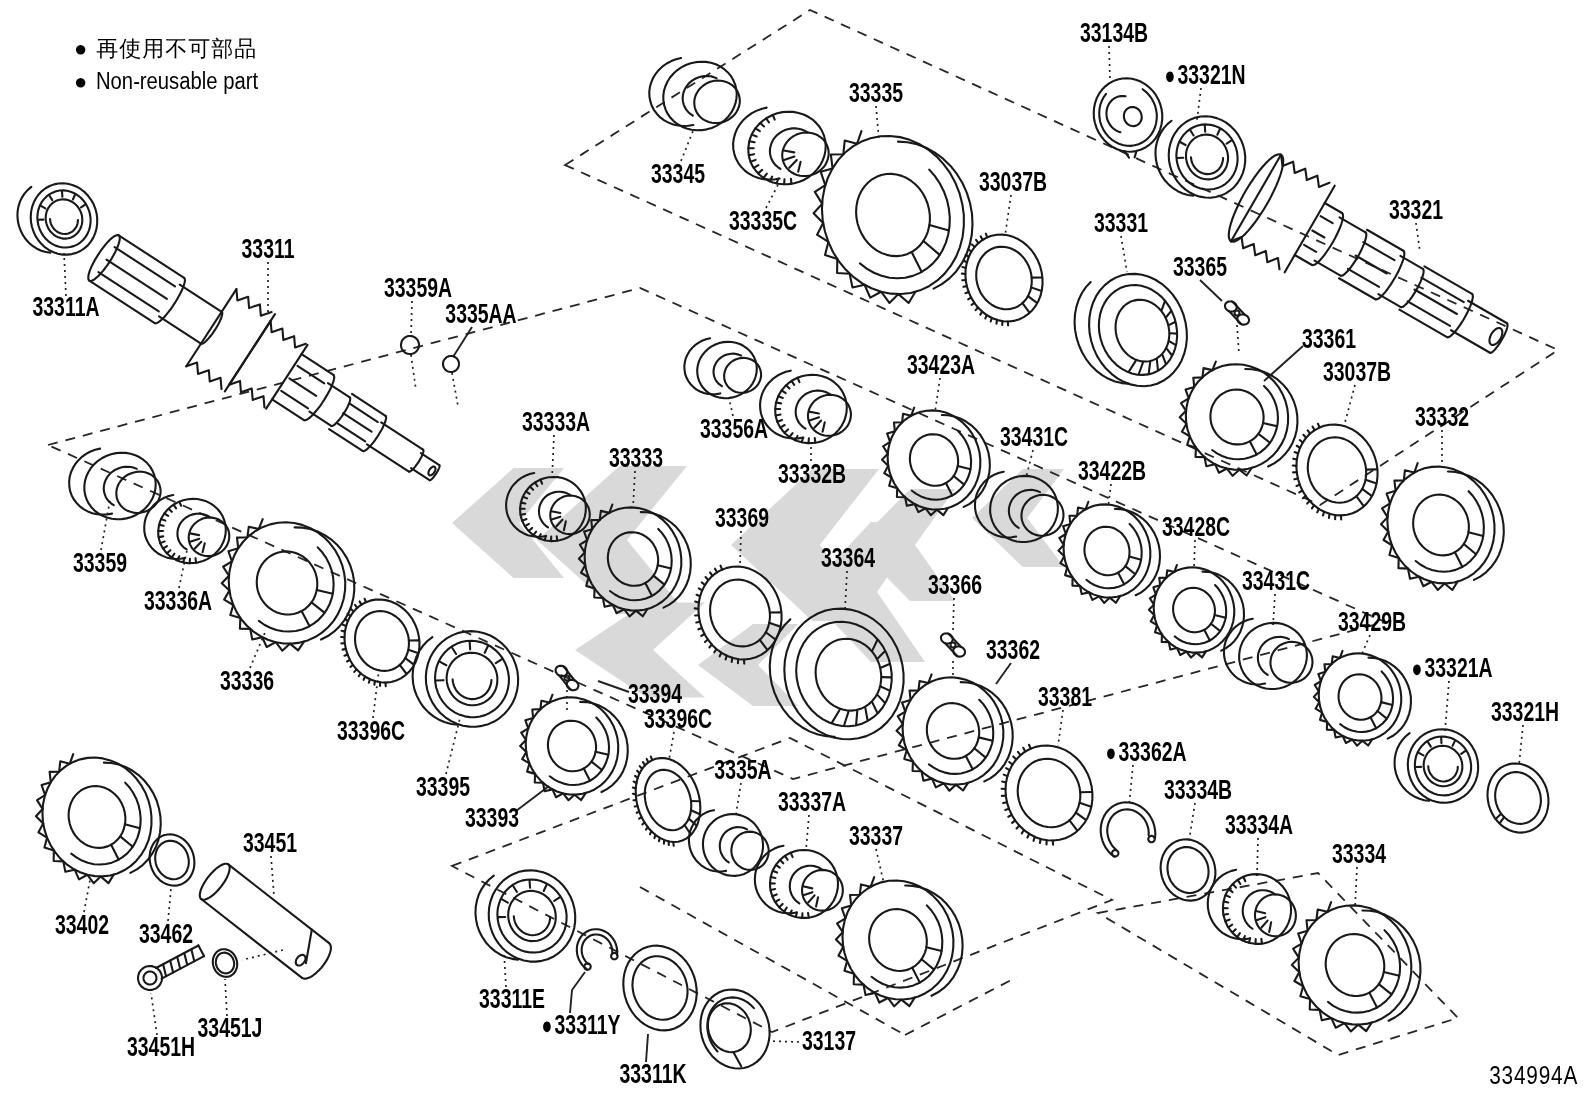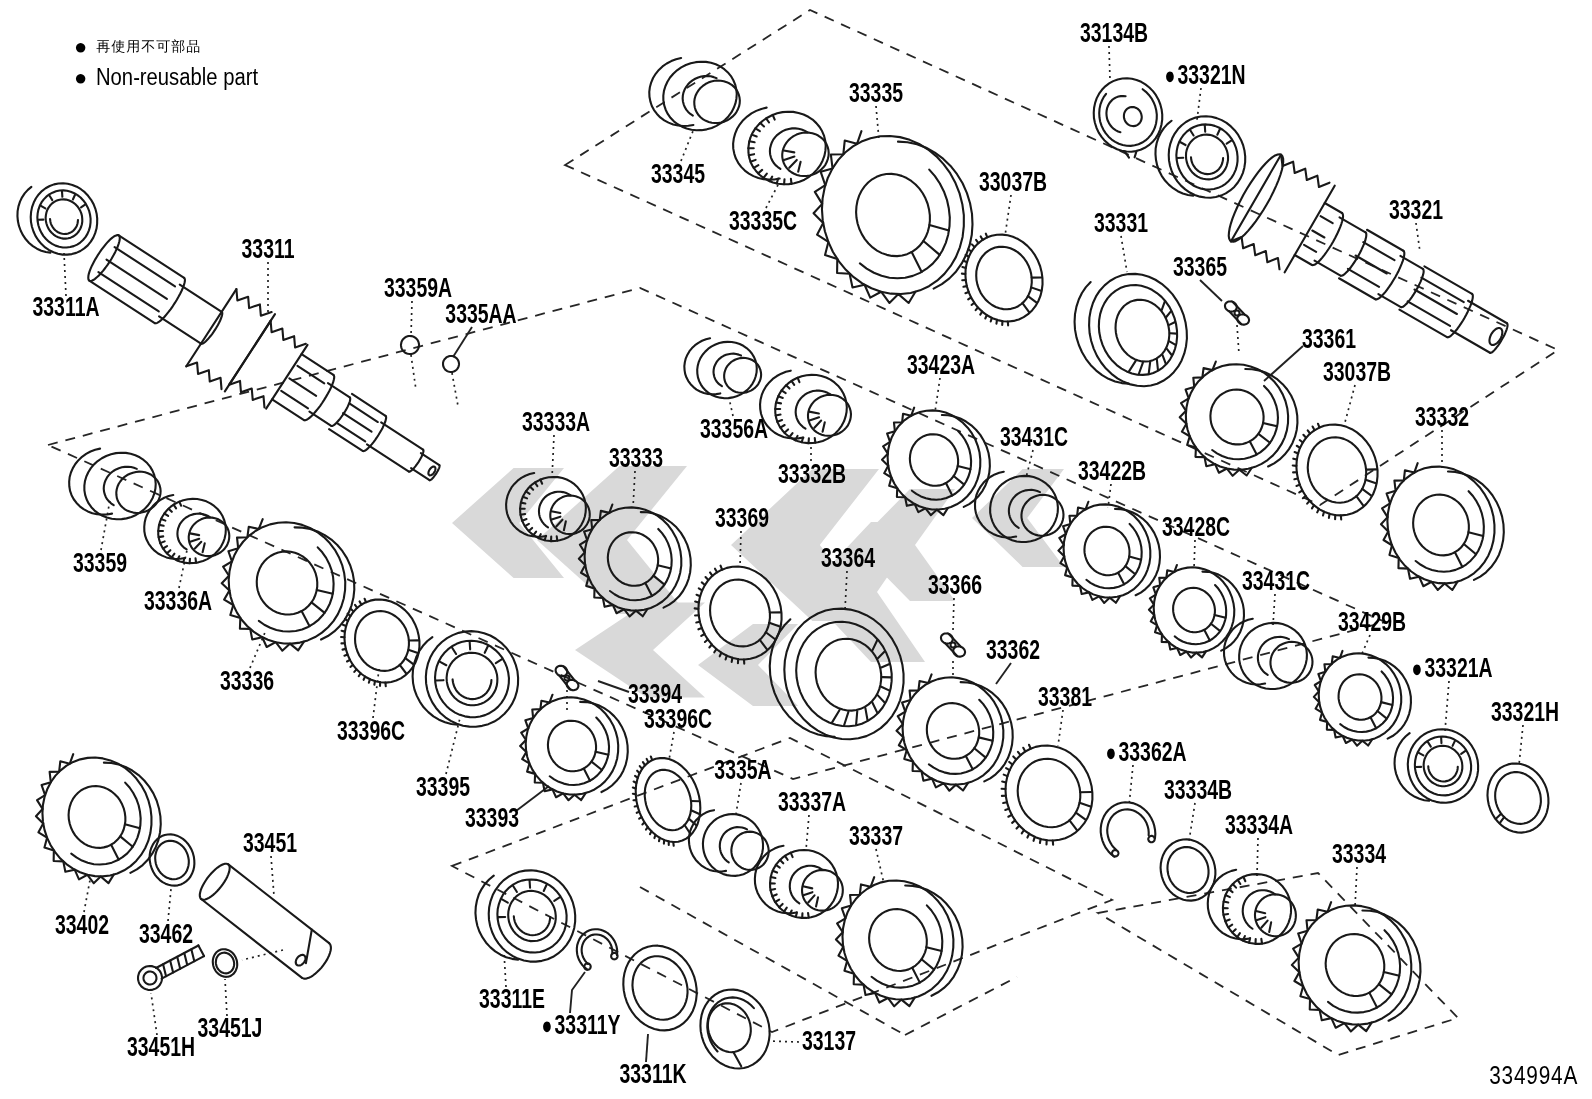--- a/index.html
+++ b/index.html
@@ -11,21 +11,21 @@
   .lds{fill:none;stroke:#222;stroke-width:1.9}
   .pl {fill:none;stroke:#262626;stroke-width:1.8;stroke-dasharray:10 8}
   .wm {fill:#d9d9d9;stroke:none}
   .labels{position:absolute;left:0;top:0;width:100%;height:100%;z-index:3}
   .plabel{position:absolute;transform:translate(-50%,-50%) scaleX(.72);transform-origin:center;
           font-weight:700;font-size:27px;line-height:1;color:#000;white-space:nowrap;cursor:pointer}
   .blt{font-size:25px;margin-right:3px}
   .legend{position:absolute;left:74px;top:34px;z-index:3;color:#000}
   .legend .row{display:flex;align-items:center;margin-bottom:4px}
   .legend .dot{font-size:22px;margin-right:9px}
-  .legend .t1{font-size:14px;letter-spacing:1px}
+  .legend .t1{font-size:22px;letter-spacing:1px}
   .legend .t2{font-size:23px;transform:scaleX(.88);transform-origin:left center}
   .figid{position:absolute;right:14px;bottom:8px;z-index:3;font-size:26px;letter-spacing:1px;
          transform:scaleX(.8);transform-origin:right center;color:#000}
 </style>
 </head>
 <body>
 
 <div class="stage">
   <svg id="art" width="1592" height="1099" viewBox="0 0 1592 1099" xmlns="http://www.w3.org/2000/svg">
       <polygon class="wm" points="452.0,523.0 513.6,468.0 564.0,468.0 519.2,523.0 564.0,578.0 513.6,578.0"></polygon>

